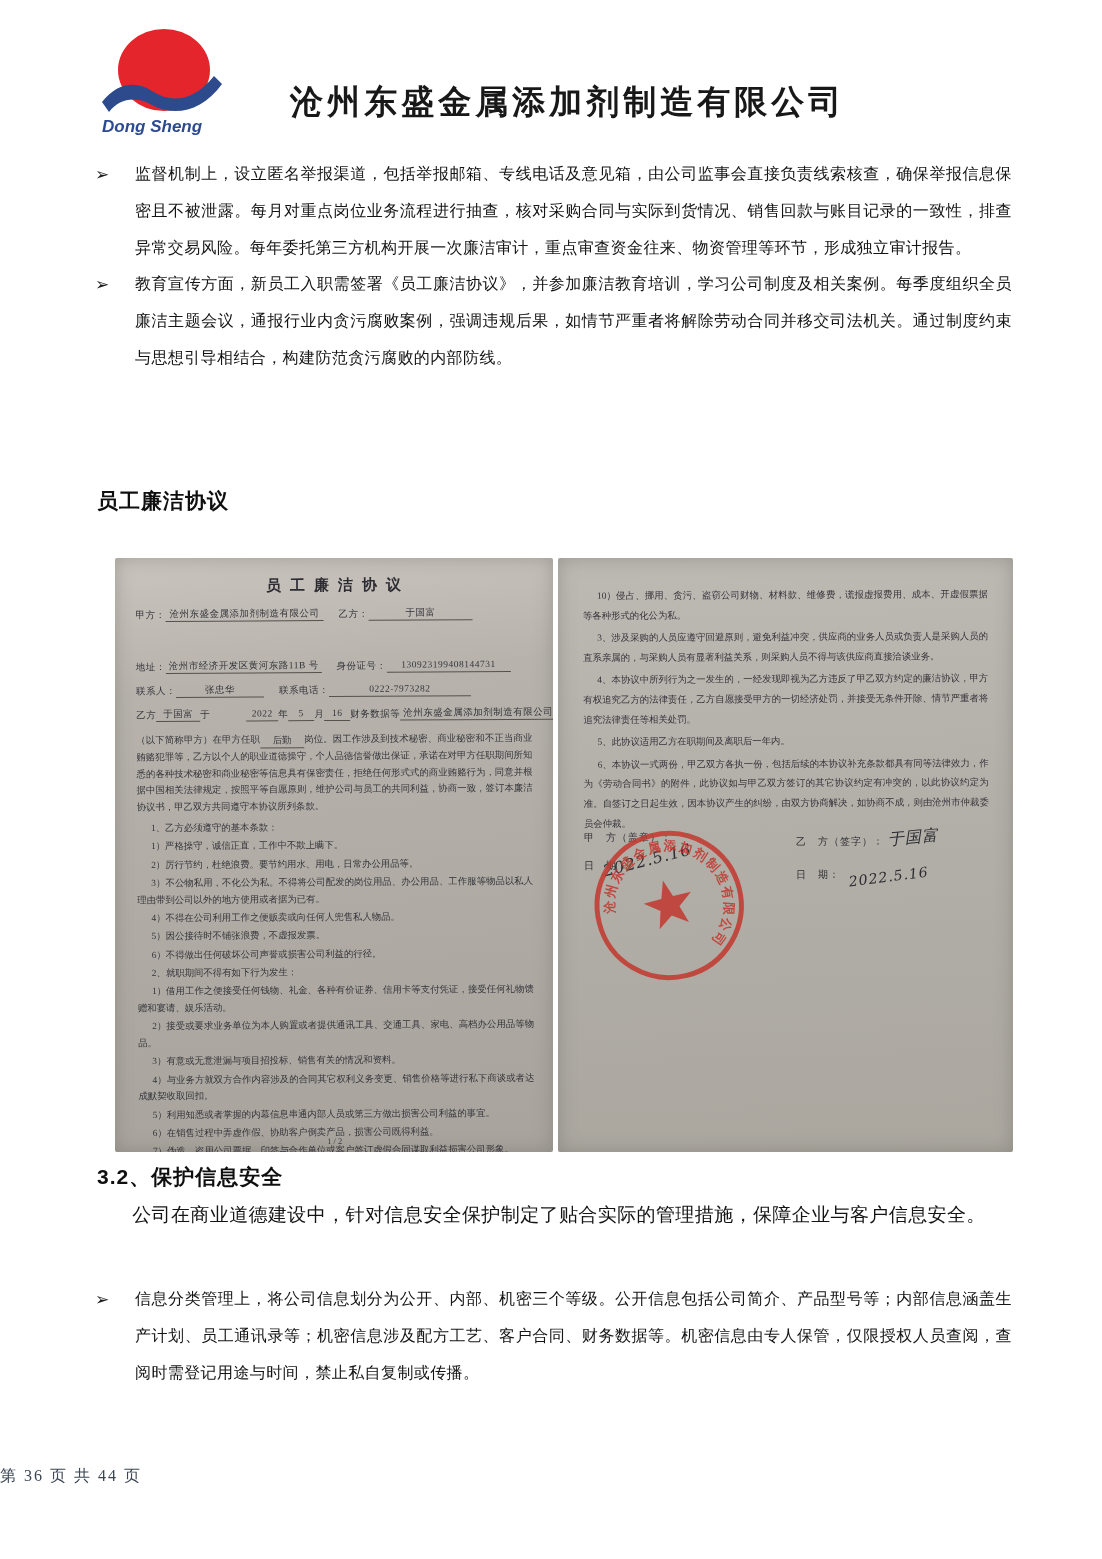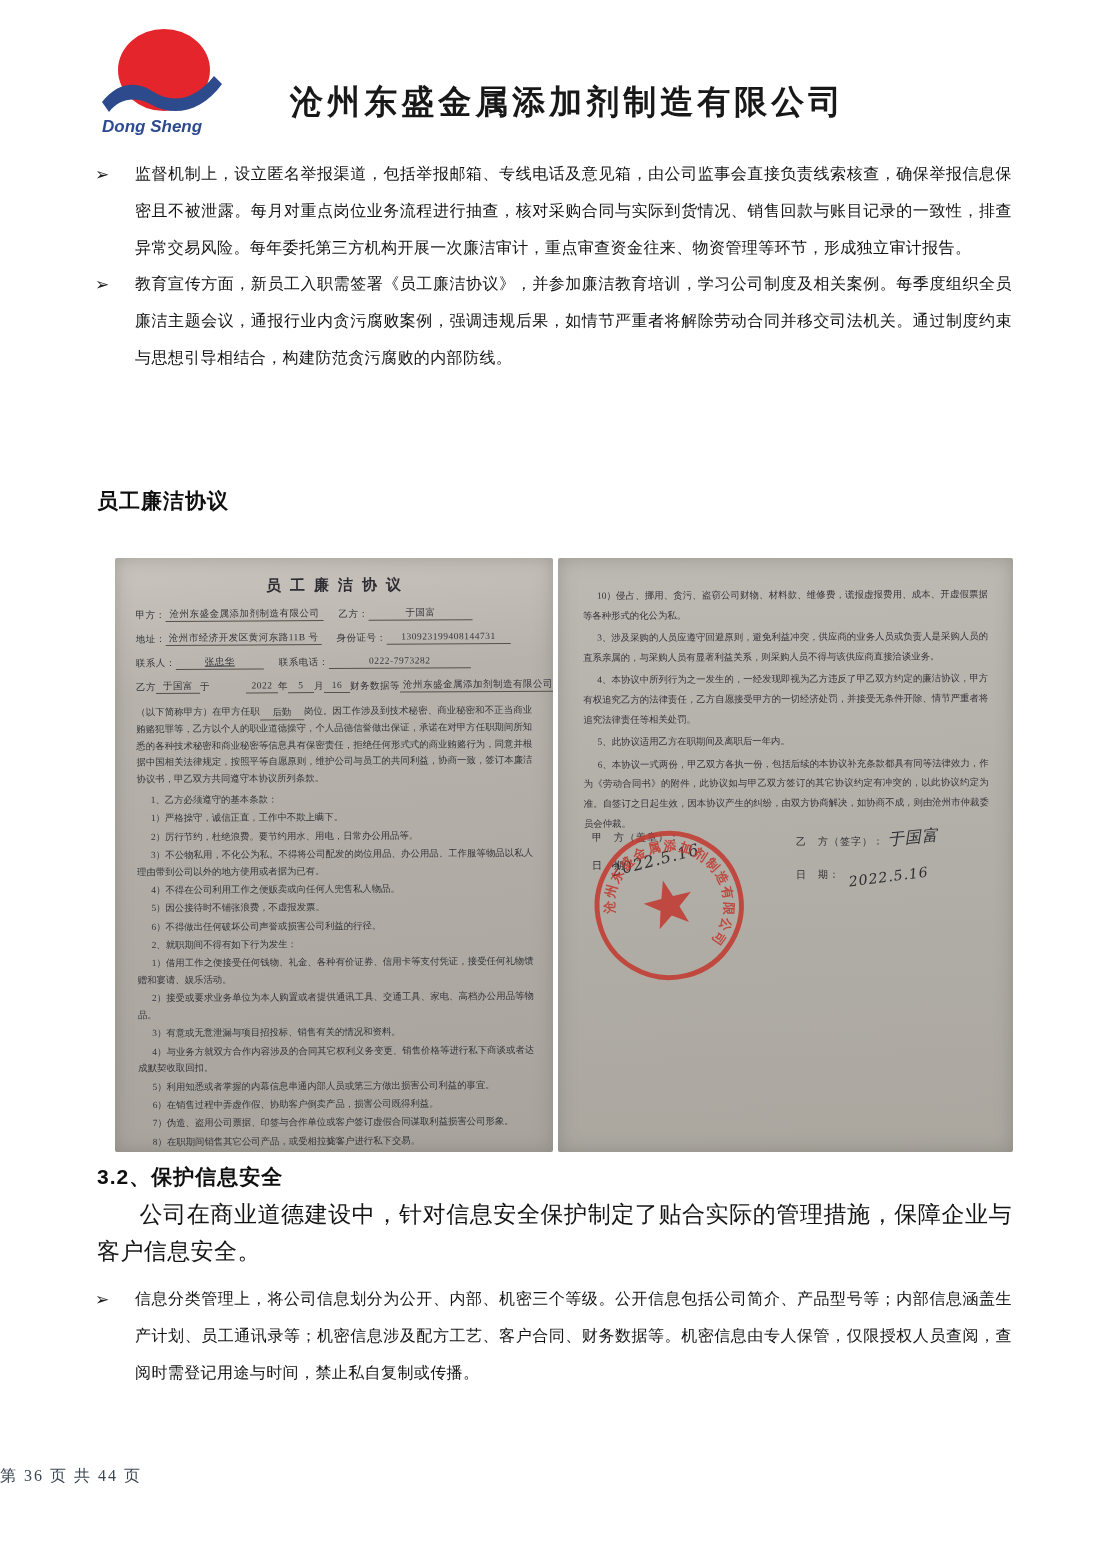--- a/index.html
+++ b/index.html
@@ -32,21 +32,21 @@
   }
   .sec-heading {
     position:absolute; left:97px; margin:0; font-size:21px; font-weight:700;
     color:#0f0f0f; font-family:"Liberation Sans","DejaVu Sans",sans-serif;
     letter-spacing:1px;
   }
   .h-agree { top:487px; }
   .h-32 { top:1163px; }
   .para-indent {
     position:absolute; left:97px; top:1196px; width:915px; margin:0;
-    font-size:23px; line-height:37px; text-align:justify; text-indent:1.85em;
+    font-size:19px; line-height:37px; text-align:justify; text-indent:1.85em;
     letter-spacing:0.4px;
   }
   .b3wrap { position:absolute; left:95px; top:1281px; width:917px; }
 
   .footer {
     position:absolute; left:0; top:1466px; width:100%; text-align:left;
     font-size:16px; color:#3c4653; letter-spacing:2px;
   }
 
   
@@ -62,36 +62,36 @@
 
   .s-title {
     text-align:center; font-size:15px; font-weight:700; letter-spacing:9px;
     padding-left:9px; color:#2d2c33; margin:6px 0 12px;
   }
   .f-line { font-size:9.5px; margin-bottom:10px; white-space:nowrap; letter-spacing:.5px; }
   .f-line .ml { margin-left:12px; }
   .u { display:inline-block; border-bottom:1px solid #56504e; text-align:center;
        line-height:12px; vertical-align:bottom; padding:0 3px 1px; }
   .w158 { min-width:152px; } .w105 { min-width:98px; }
-  .w150 { min-width:146px; } .w120 { min-width:118px; }
-  .w85  { min-width:82px;text-decoration:underline; }  .w140 { min-width:136px; }
+  .w150 { min-width:146px;margin-top:28px; } .w120 { min-width:118px; }
+  .w85  { min-width:82px; }  .w140 { min-width:136px; }
   .w30  { min-width:26px;margin-left:36px; }  .w22  { min-width:20px; }
   .w40  { min-width:38px; }  .w135 { min-width:132px; }
 
   .s-intro { margin:2px 0 4px; font-size:9.4px; line-height:16.8px; text-align:justify; }
   .clauses .clause { margin:0 0 1.5px; font-size:9.4px; line-height:16.8px;
                      text-indent:1.5em; text-align:justify; }
   .clauses.r .clause { margin:0 0 3px; line-height:19.6px; }
   .pmark { position:absolute; bottom:6px; left:0; right:0; text-align:center;
            font-size:8.5px; letter-spacing:2px; color:#3b3a41; }
 
   
   .sign { position:absolute; left:26px; right:20px; top:272px; height:150px; font-size:10px; }
   .sig-row { margin-bottom:14px; letter-spacing:1px; color:#2e2d33; }
-  .sig-a { position:absolute; left:8px; top:0; width:200px; }
+  .sig-a { position:absolute; left:0; top:0; width:200px; }
   .sig-b { position:absolute; left:212px; top:0; }
   .hand { font-style:italic; color:#2b2b30; font-family:"DejaVu Serif",serif; }
   .hand-name { display:inline-block; font-size:16px; transform:rotate(-5deg) translateY(-2px); margin-left:4px; }
   .hand-date-a { position:absolute; left:18px; top:20px; font-size:16px;
                  transform:rotate(-14deg); letter-spacing:1px; }
   .hand-date-b { display:inline-block; font-size:14px; transform:rotate(-7deg) translateY(4px); margin-left:8px; }
   .stamp { position:absolute; left:6px; top:-4px; width:158px; height:158px;
            opacity:.88; transform:rotate(-14deg); }
 </style>
 </head>

